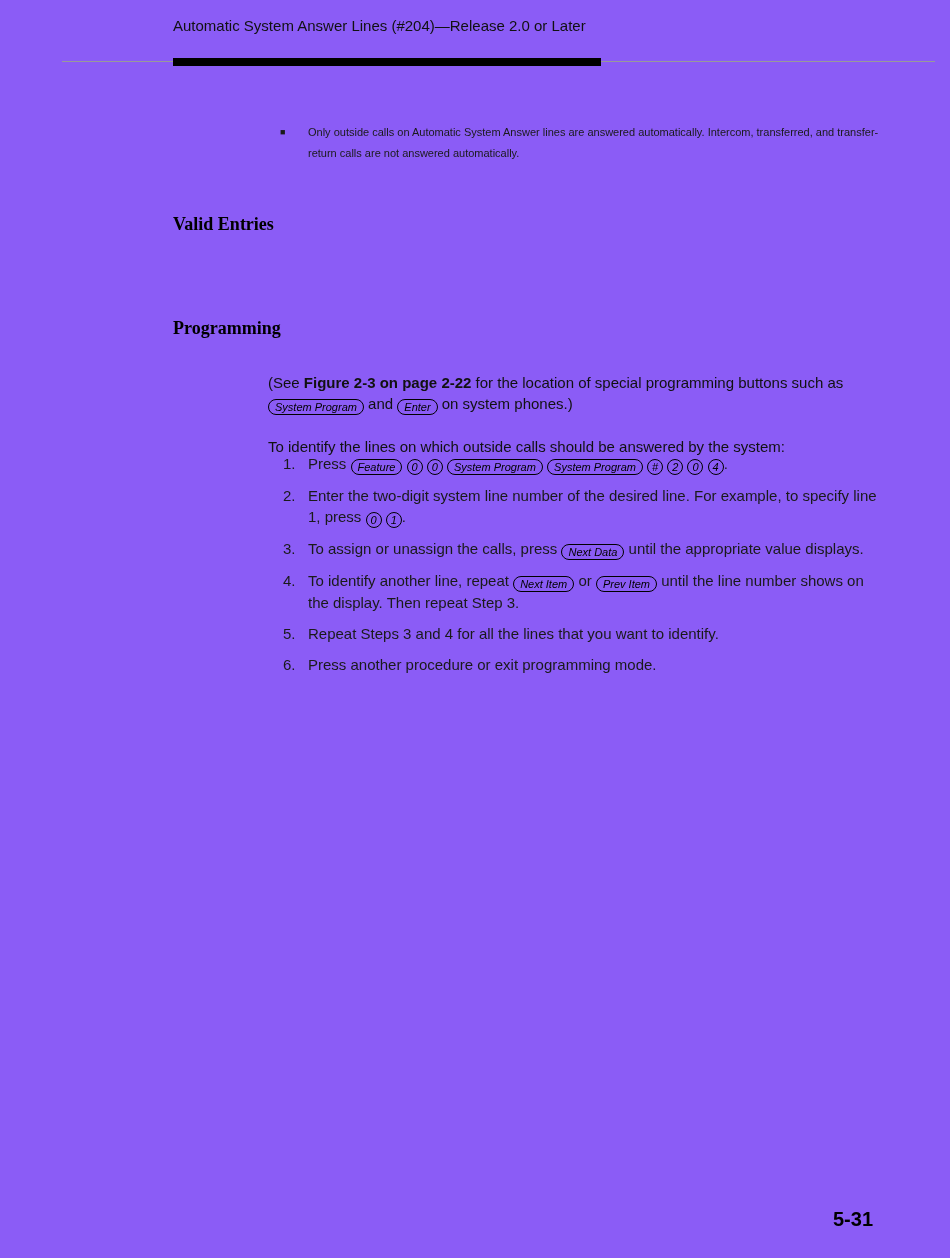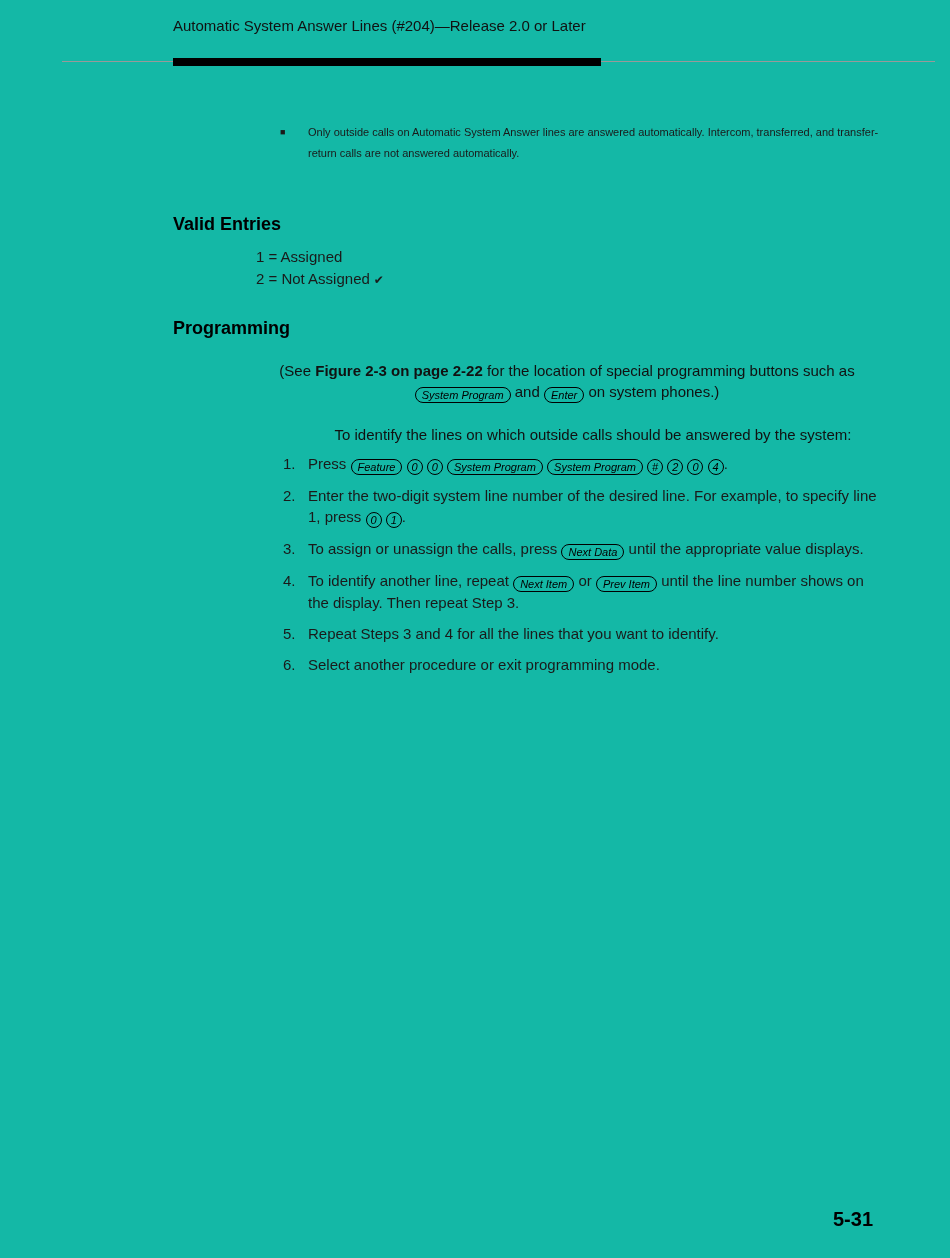--- a/index.html
+++ b/index.html
@@ -1,21 +1,21 @@
 <!DOCTYPE html>
 <html><head>
 <meta charset="utf-8">
 <style>
   * { box-sizing: border-box; }
   html, body { margin: 0; padding: 0; background: #ffffff; }
   .page {
     position: relative;
     width: 950px;
     height: 1258px;
-    background: #14b8a6;
+    background: #8b5cf6;
     font-family: "Liberation Sans", sans-serif;
     color: #1a1a1a;
     overflow: hidden;
   }
 
   
   .header-title {
     position: absolute;
     left: 173px;
     top: 16px;
@@ -35,41 +35,41 @@
   .rule-thick {
     position: absolute;
     left: 173px;
     top: 58px;
     width: 428px;
     height: 8px;
     background: #000;
   }
 
   
-  .para { font-size: 15px; line-height: 21px; color: #111; margin: 0; text-align: center; }
+  .para { font-size: 15px; line-height: 21px; color: #111; margin: 12px; }
 
   .bullet-item {
     position: absolute;
     left: 280px;
     top: 122px;
     width: 600px;
     display: flex;
   }
   .bullet-marker {
     width: 28px;
     flex: 0 0 28px;
     font-size: 9px;
     line-height: 21px;
   }
   .bullet-text { flex: 1; font-size: 11px; line-height: 21px; }
 
   .section-heading {
     position: absolute;
     left: 173px;
-    font-family: Liberation Sans, sans-serif;
+    font-family: Liberation Serif, serif;
     font-weight: bold;
     font-size: 18px;
     color: #000;
     margin: 0;
   }
   .h-valid { top: 214px; }
   .h-prog  { top: 318px; }
 
   .entries {
     position: absolute;
@@ -86,21 +86,21 @@
   .intro {
     position: absolute;
     left: 256px;
     top: 360px;
     width: 622px;
   }
   .intro b { font-weight: bold; }
 
   .lead {
     position: absolute;
-    left: 268px;
+    left: 256px;
     top: 424px;
     width: 650px;
   }
 
   .steps {
     position: absolute;
     left: 283px;
     top: 453px;
     width: 600px;
   }
@@ -165,24 +165,20 @@
   <div class="header-title">Automatic System Answer Lines (#204)—Release 2.0 or Later</div>
   <div class="rule-thin"></div>
   <div class="rule-thick"></div>
 
   <div class="bullet-item">
     <span class="bullet-marker">■</span>
     <span class="bullet-text">Only outside calls on Automatic System Answer lines are answered automatically. Intercom, transferred, and transfer-return calls are not answered automatically.</span>
   </div>
 
   <h2 class="section-heading h-valid">Valid Entries</h2>
-  <div class="entries">
-    <div>1 = Assigned</div>
-    <div><span>2 = Not Assigned</span><span class="check">✔</span></div>
-  </div>
 
   <h2 class="section-heading h-prog">Programming</h2>
 
   <p class="para intro"><span>(See </span><b>Figure 2-3 on page 2-22</b><span> for the location of special programming buttons such as </span><span class="key">System Program</span><span> and </span><span class="key">Enter</span><span> on system phones.)</span></p>
 
   <p class="para lead">To identify the lines on which outside calls should be answered by the system:</p>
 
   <div class="steps">
 
     <div class="step">
@@ -226,20 +222,20 @@
       </span>
     </div>
 
     <div class="step">
       <span class="step-num">5.</span>
       <span class="step-text">Repeat Steps 3 and 4 for all the lines that you want to identify.</span>
     </div>
 
     <div class="step">
       <span class="step-num">6.</span>
-      <span class="step-text">Select another procedure or exit programming mode.</span>
+      <span class="step-text">Press another procedure or exit programming mode.</span>
     </div>
 
   </div>
 
   <div class="page-number">5-31</div>
 
 </div>
 
 </body></html>

